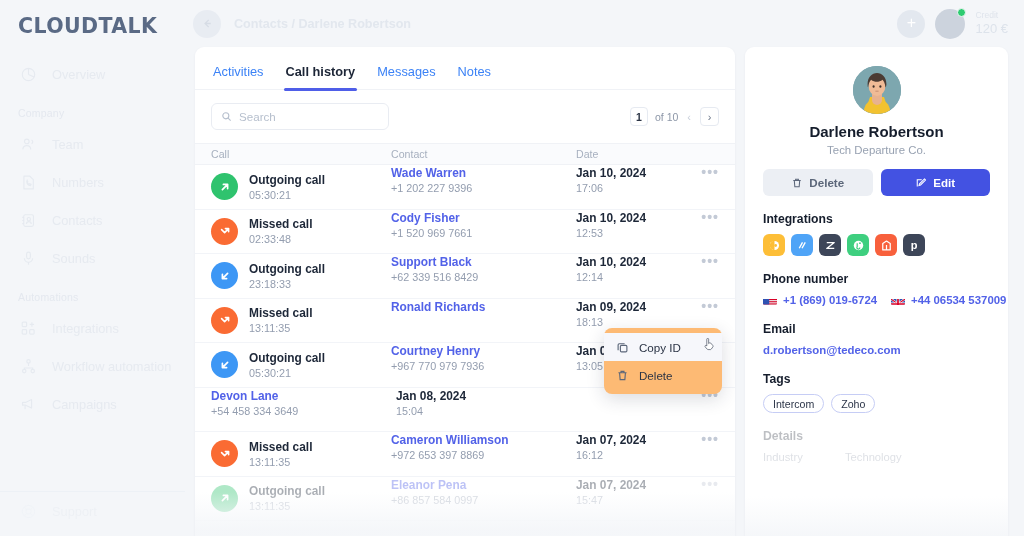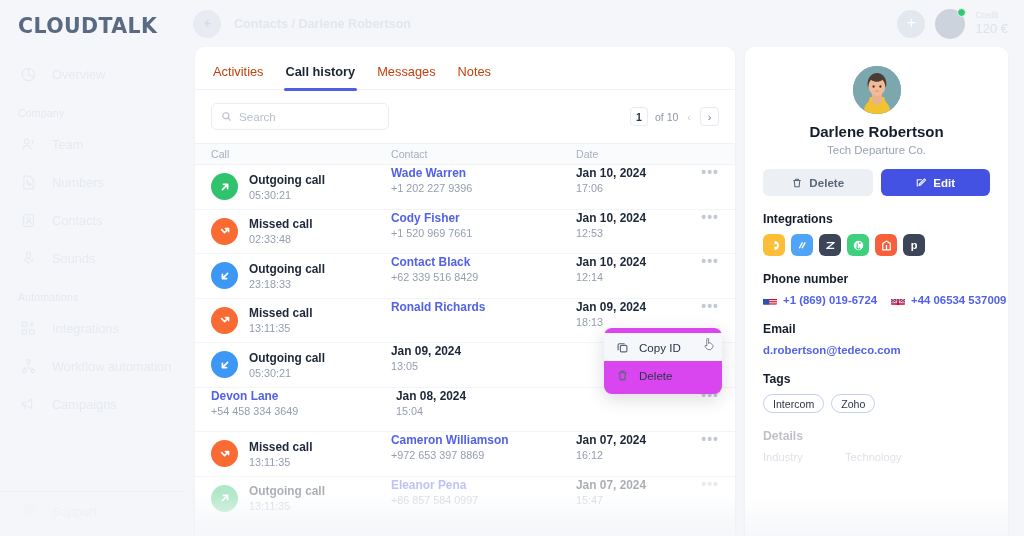--- a/index.html
+++ b/index.html
@@ -86,21 +86,21 @@
   .left-card {
     flex: 1; position: relative; overflow: hidden; border-radius: 9px 9px 0 0;
   }
 
   
   .tabs {
     display: flex; gap: 22px; padding: 17px 18px 0 18px;
     border-bottom: 1px solid #f0f2f6; position: relative;
   }
   .tab {
-    font-size: 12.8px; color: #c2410c; padding-bottom: 10px;
+    font-size: 12.8px; color: #3b82f6; padding-bottom: 10px;
     position: relative; white-space: nowrap;
   }
   .tab.active { color: #1c2536; font-weight: 700; }
   .tab.active::after {
     content: ""; position: absolute; left: -2px; right: -2px; bottom: -1.5px;
     height: 2.5px; background: #4f5ee8; border-radius: 2px;
   }
 
   
   .toolbar {
@@ -162,21 +162,21 @@
   .row.faded { opacity: .38; }
   .fade-mask {
     position: absolute; left: 0; right: 0; bottom: 0; height: 44px;
     background: linear-gradient(to bottom, rgba(255,255,255,0) 0%, rgba(244,246,249,.92) 85%);
     pointer-events: none;
   }
 
   
   .ctx-menu {
     position: absolute; left: 409px; top: 281px; width: 118px;
-    background: #d946ef; border-radius: 8px;
+    background: #fdba74; border-radius: 8px;
     box-shadow: 0 5px 18px rgba(28,40,64,.16); padding: 5px 0; z-index: 40;
   }
   .ctx-item {
     display: flex; align-items: center; gap: 10px; height: 28px;
     padding: 0 12px; font-size: 11.6px; color: #2b3445; font-weight: 500;
   }
   .ctx-item.hover { background: #f6f7fb; }
   .ctx-item svg { width: 13px; height: 13px; flex: 0 0 13px; }
   .cursor-hand {
     position: absolute; left: 99px; top: 10px; width: 15px; height: 17px;
@@ -454,21 +454,21 @@
             <div class="row">
               <div class="c-call">
                 <span class="call-ico" style="background:#3d97f5">
                   <svg viewBox="0 0 14 14">
                     <path d="M9.6 4.4L4.4 9.6M8.6 9.6H4.4V5.4" stroke="#fff" stroke-width="1.7" fill="none" stroke-linecap="round" stroke-linejoin="round"></path>
                   </svg>
                 </span>
                 <span><span class="cell-main">Outgoing call</span><div class="cell-sub">23:18:33</div></span>
               </div>
               <div class="c-contact">
-                <div class="link">Contact Black</div>
+                <div class="link">Support Black</div>
                 <div class="cell-sub">+62 339 516 8429</div>
               </div>
               <div class="c-date">
                 <div class="cell-main">Jan 10, 2024</div>
                 <div class="cell-sub">12:14</div>
               </div>
               <div class="c-act dots">•••</div>
             </div>
             <div class="row">
               <div class="c-call">
@@ -489,20 +489,24 @@
               <div class="c-act dots">•••</div>
             </div>
             <div class="row">
               <div class="c-call">
                 <span class="call-ico" style="background:#3d97f5">
                   <svg viewBox="0 0 14 14">
                     <path d="M9.6 4.4L4.4 9.6M8.6 9.6H4.4V5.4" stroke="#fff" stroke-width="1.7" fill="none" stroke-linecap="round" stroke-linejoin="round"></path>
                   </svg>
                 </span>
                 <span><span class="cell-main">Outgoing call</span><div class="cell-sub">05:30:21</div></span>
+              </div>
+              <div class="c-contact">
+                <div class="link">Courtney Henry</div>
+                <div class="cell-sub">+967 770 979 7936</div>
               </div>
               <div class="c-date">
                 <div class="cell-main">Jan 09, 2024</div>
                 <div class="cell-sub">13:05</div>
               </div>
               <div class="c-act dots">•••</div>
             </div>
             <div class="row">
               <div class="c-contact">
                 <div class="link">Devon Lane</div>

